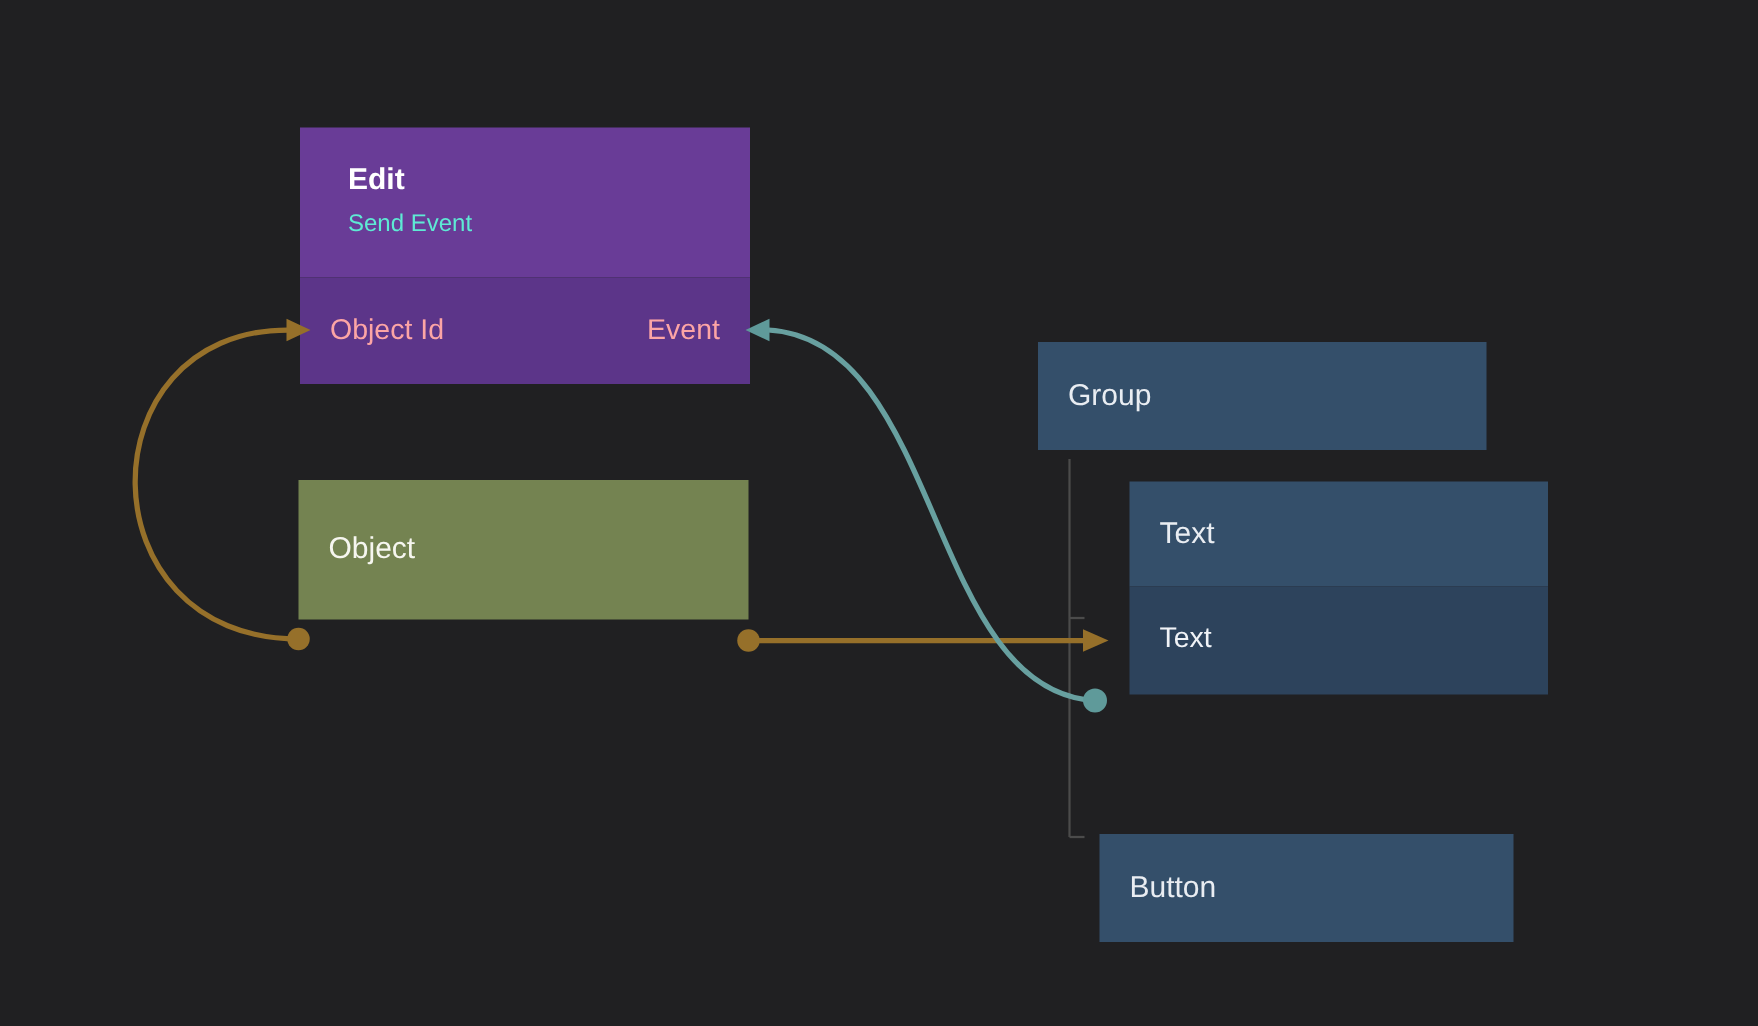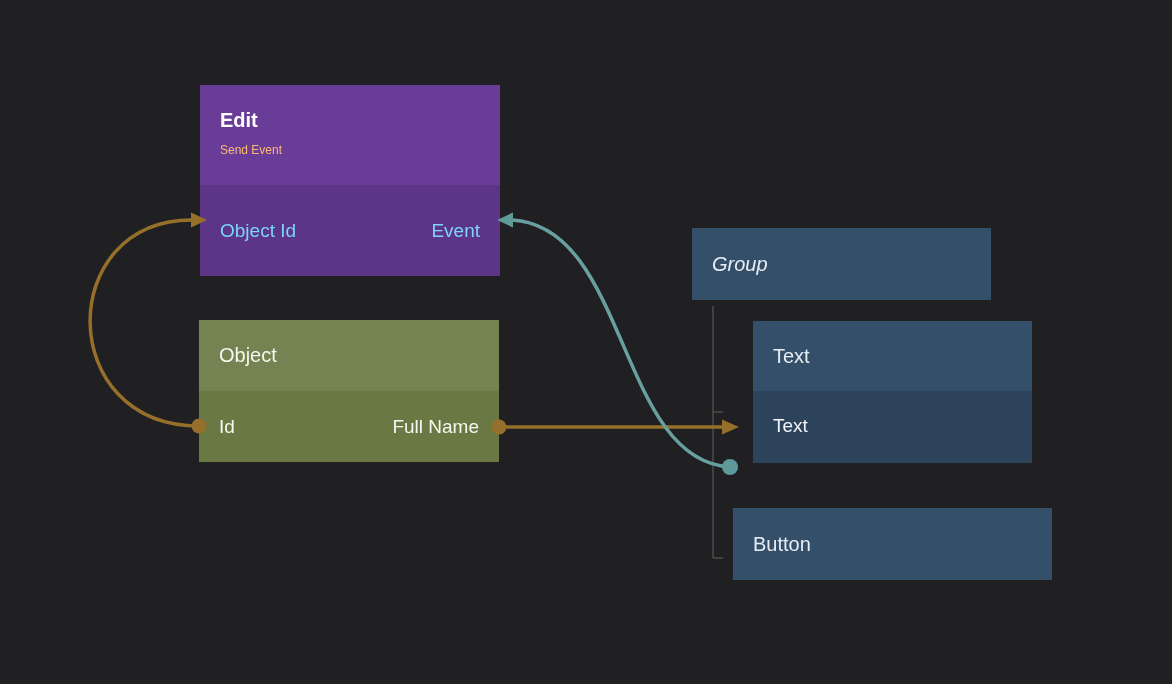--- a/index.html
+++ b/index.html
@@ -13,44 +13,44 @@
   }
   .wires { position: absolute; left: 0; top: 0; width: 1172px; height: 684px; }
 
   .node { position: absolute; box-sizing: border-box; }
 
   
   .node-edit { left: 200px; top: 85px; width: 300px; }
   .edit-header {
     background: #693c97;
     height: 100px;
-    padding: 20px 20px 0 20px;
+    padding: 20px 20px 0 32px;
     box-sizing: border-box;
   }
   .edit-title { color: #ffffff; font-size: 20px; line-height: 30px; font-weight: 600; }
-  .edit-subtitle { color: #fdba74; font-size: 12px; line-height: 30px; font-weight: 400; }
+  .edit-subtitle { color: #5eead4; font-size: 16px; line-height: 30px; font-weight: 400; }
   .edit-ports {
     background: #5c3589;
-    height: 91px;
+    height: 71px;
     display: flex;
     justify-content: space-between;
     align-items: center;
     padding: 0 20px;
-    color: #7dd3fc;
+    color: #fca5a5;
     font-size: 19px;
   }
 
   
   .node-object { left: 199px; top: 320px; width: 300px; }
   .object-header {
     background: #748351;
     height: 71px;
     display: flex;
     align-items: center;
-    padding: 0 20px;
+    padding: 11px 20px;
     color: #f6f6ef;
     font-size: 20px;
   }
   .object-ports {
     background: #6a7944;
     height: 71px;
     display: flex;
     justify-content: space-between;
     align-items: center;
     padding: 0 20px;
@@ -60,36 +60,36 @@
 
   
   .blue-header {
     background: #344f6a;
     display: flex;
     align-items: center;
     padding: 0 20px;
     color: #e9edf2;
     font-size: 20px;
   }
-  .node-group  { left: 692px; top: 228px; width: 299px; font-style: italic; }
+  .node-group  { left: 692px; top: 228px; width: 299px; }
   .node-group .blue-header { height: 72px; }
   .node-text   { left: 733px; top: 321px; width: 299px; padding-left: 20px; }
   .node-text .blue-header { height: 70px; }
   .text-ports {
     background: #2d435c;
     padding: 15px 20px 17px 20px;
   }
   .text-port-row {
     height: 40px;
     display: flex;
     align-items: center;
     color: #f0f3f7;
     font-size: 19px;
   }
-  .node-button { left: 733px; top: 508px; width: 319px; }
+  .node-button { left: 733px; top: 556px; width: 276px; }
   .node-button .blue-header { height: 72px; }
 
   
   .wire-orange { stroke: #96702a; stroke-width: 3.5; fill: none; }
   .fill-orange { fill: #96702a; stroke: none; }
   .wire-teal   { stroke: #68a0a0; stroke-width: 3.5; fill: none; }
   .fill-teal   { fill: #5f9a9a; stroke: none; }
   .tree-line   { stroke: #4b4b4b; stroke-width: 1.5; fill: none; }
 </style>
 </head>
@@ -104,24 +104,20 @@
     </div>
     <div class="edit-ports">
       <span>Object Id</span>
       <span>Event</span>
     </div>
   </div>
 
   <div class="node node-object">
     <div class="object-header">
       <span>Object</span>
-    </div>
-    <div class="object-ports">
-      <span>Id</span>
-      <span>Full Name</span>
     </div>
   </div>
 
   <div class="node node-group">
     <div class="blue-header">
       <span>Group</span>
     </div>
   </div>
 
   <div class="node node-text">

